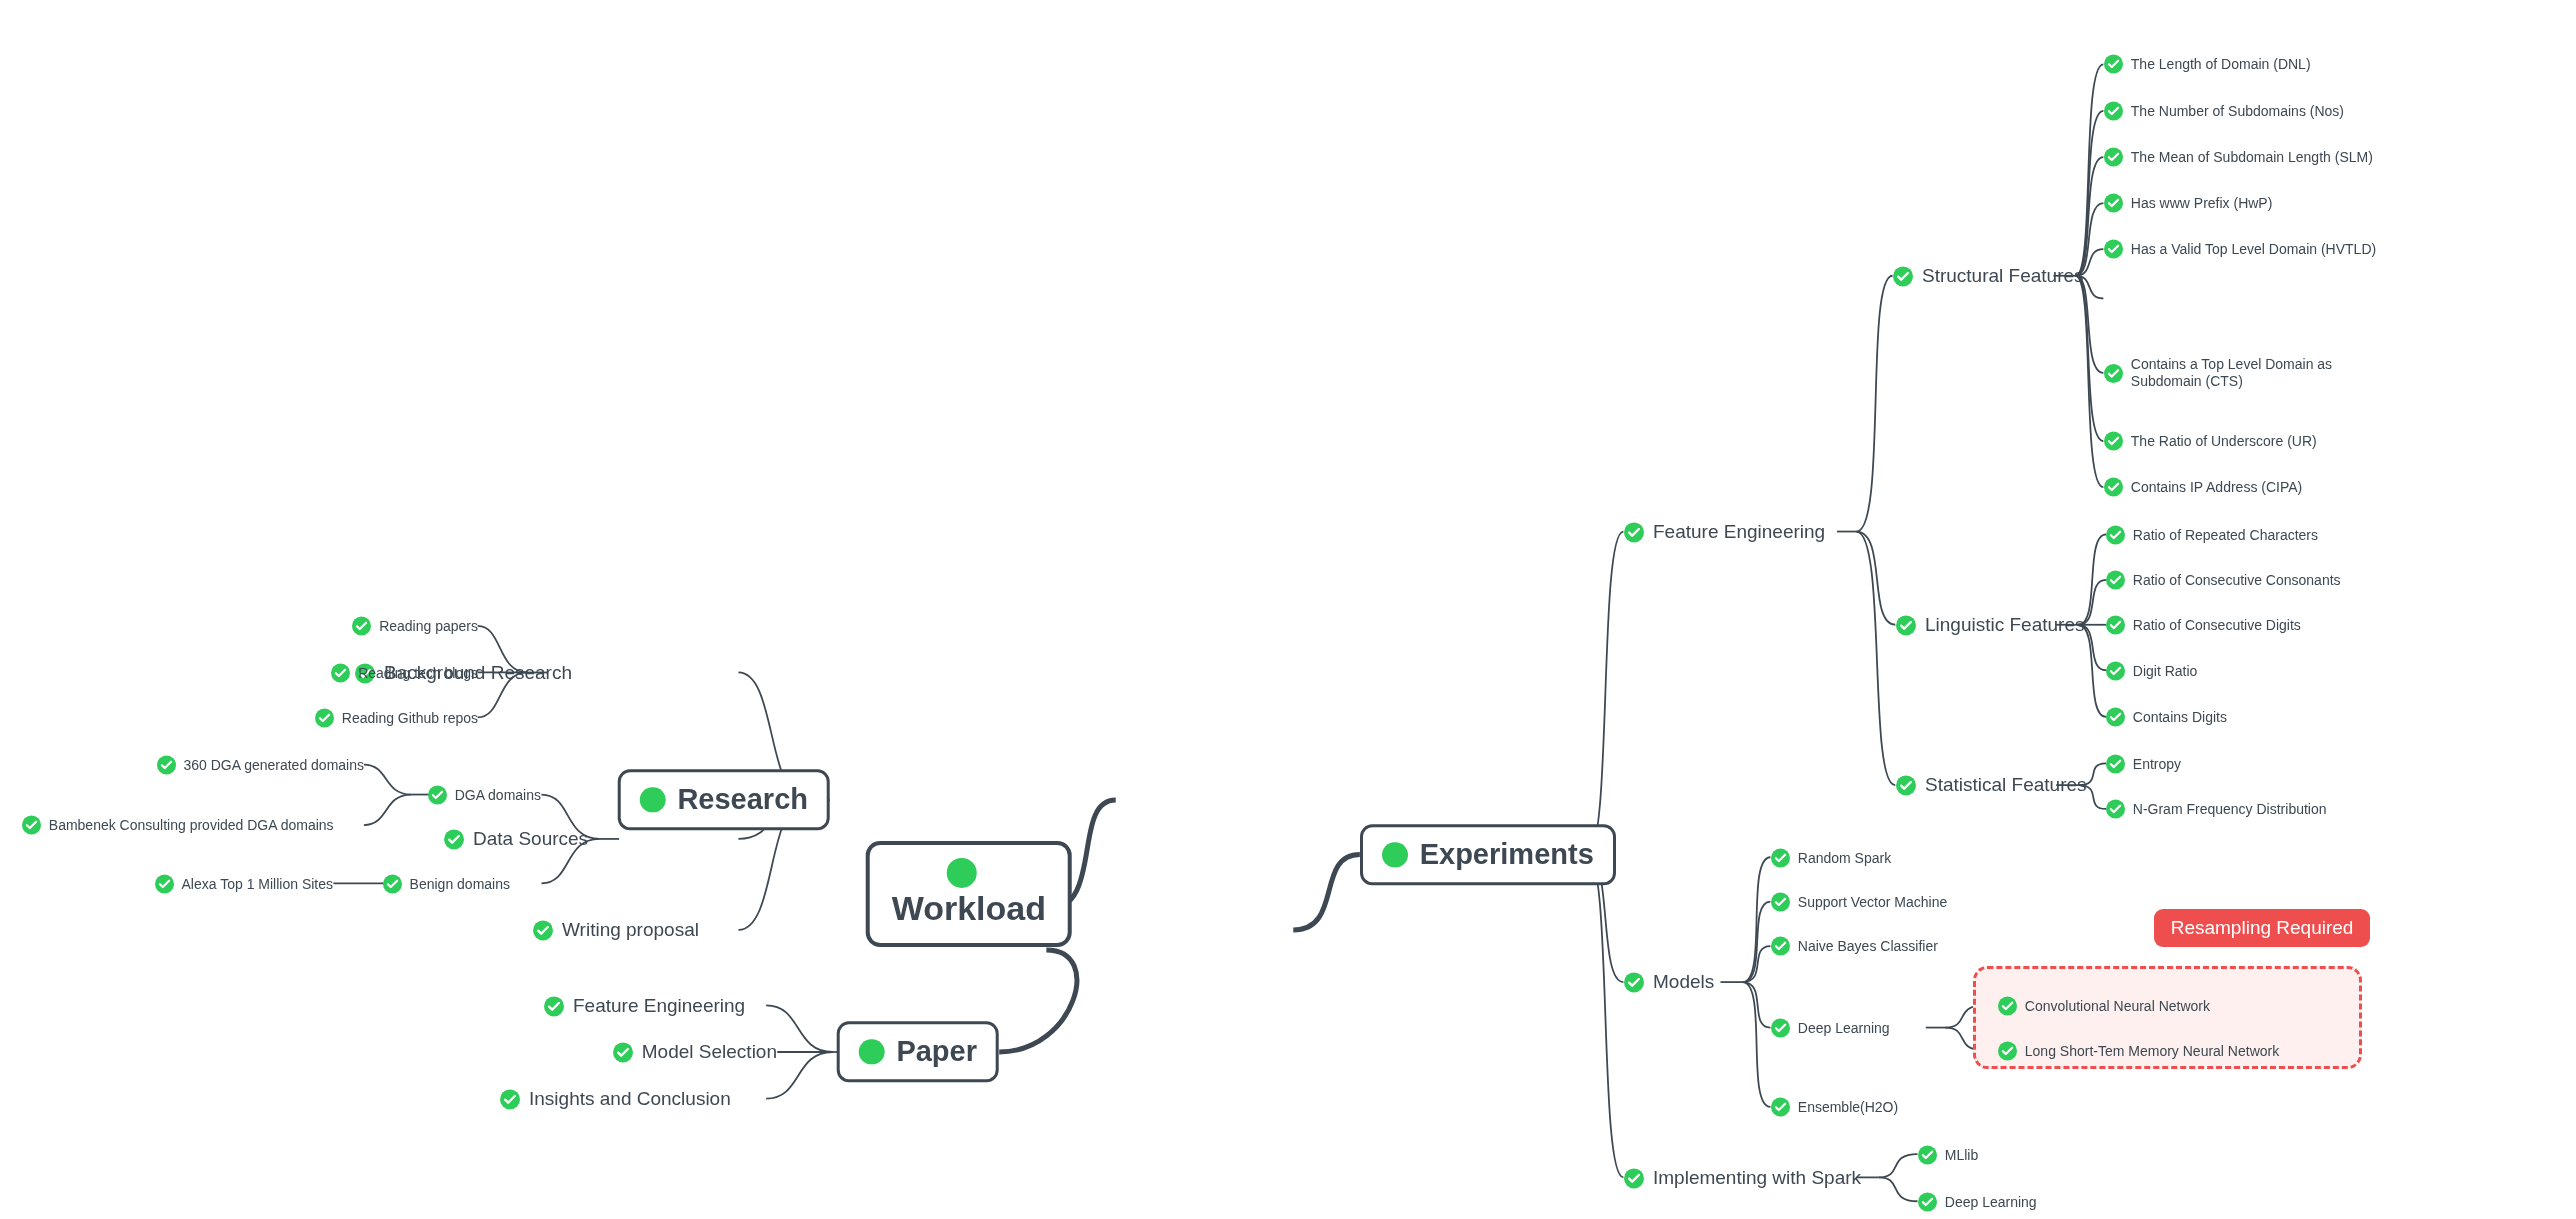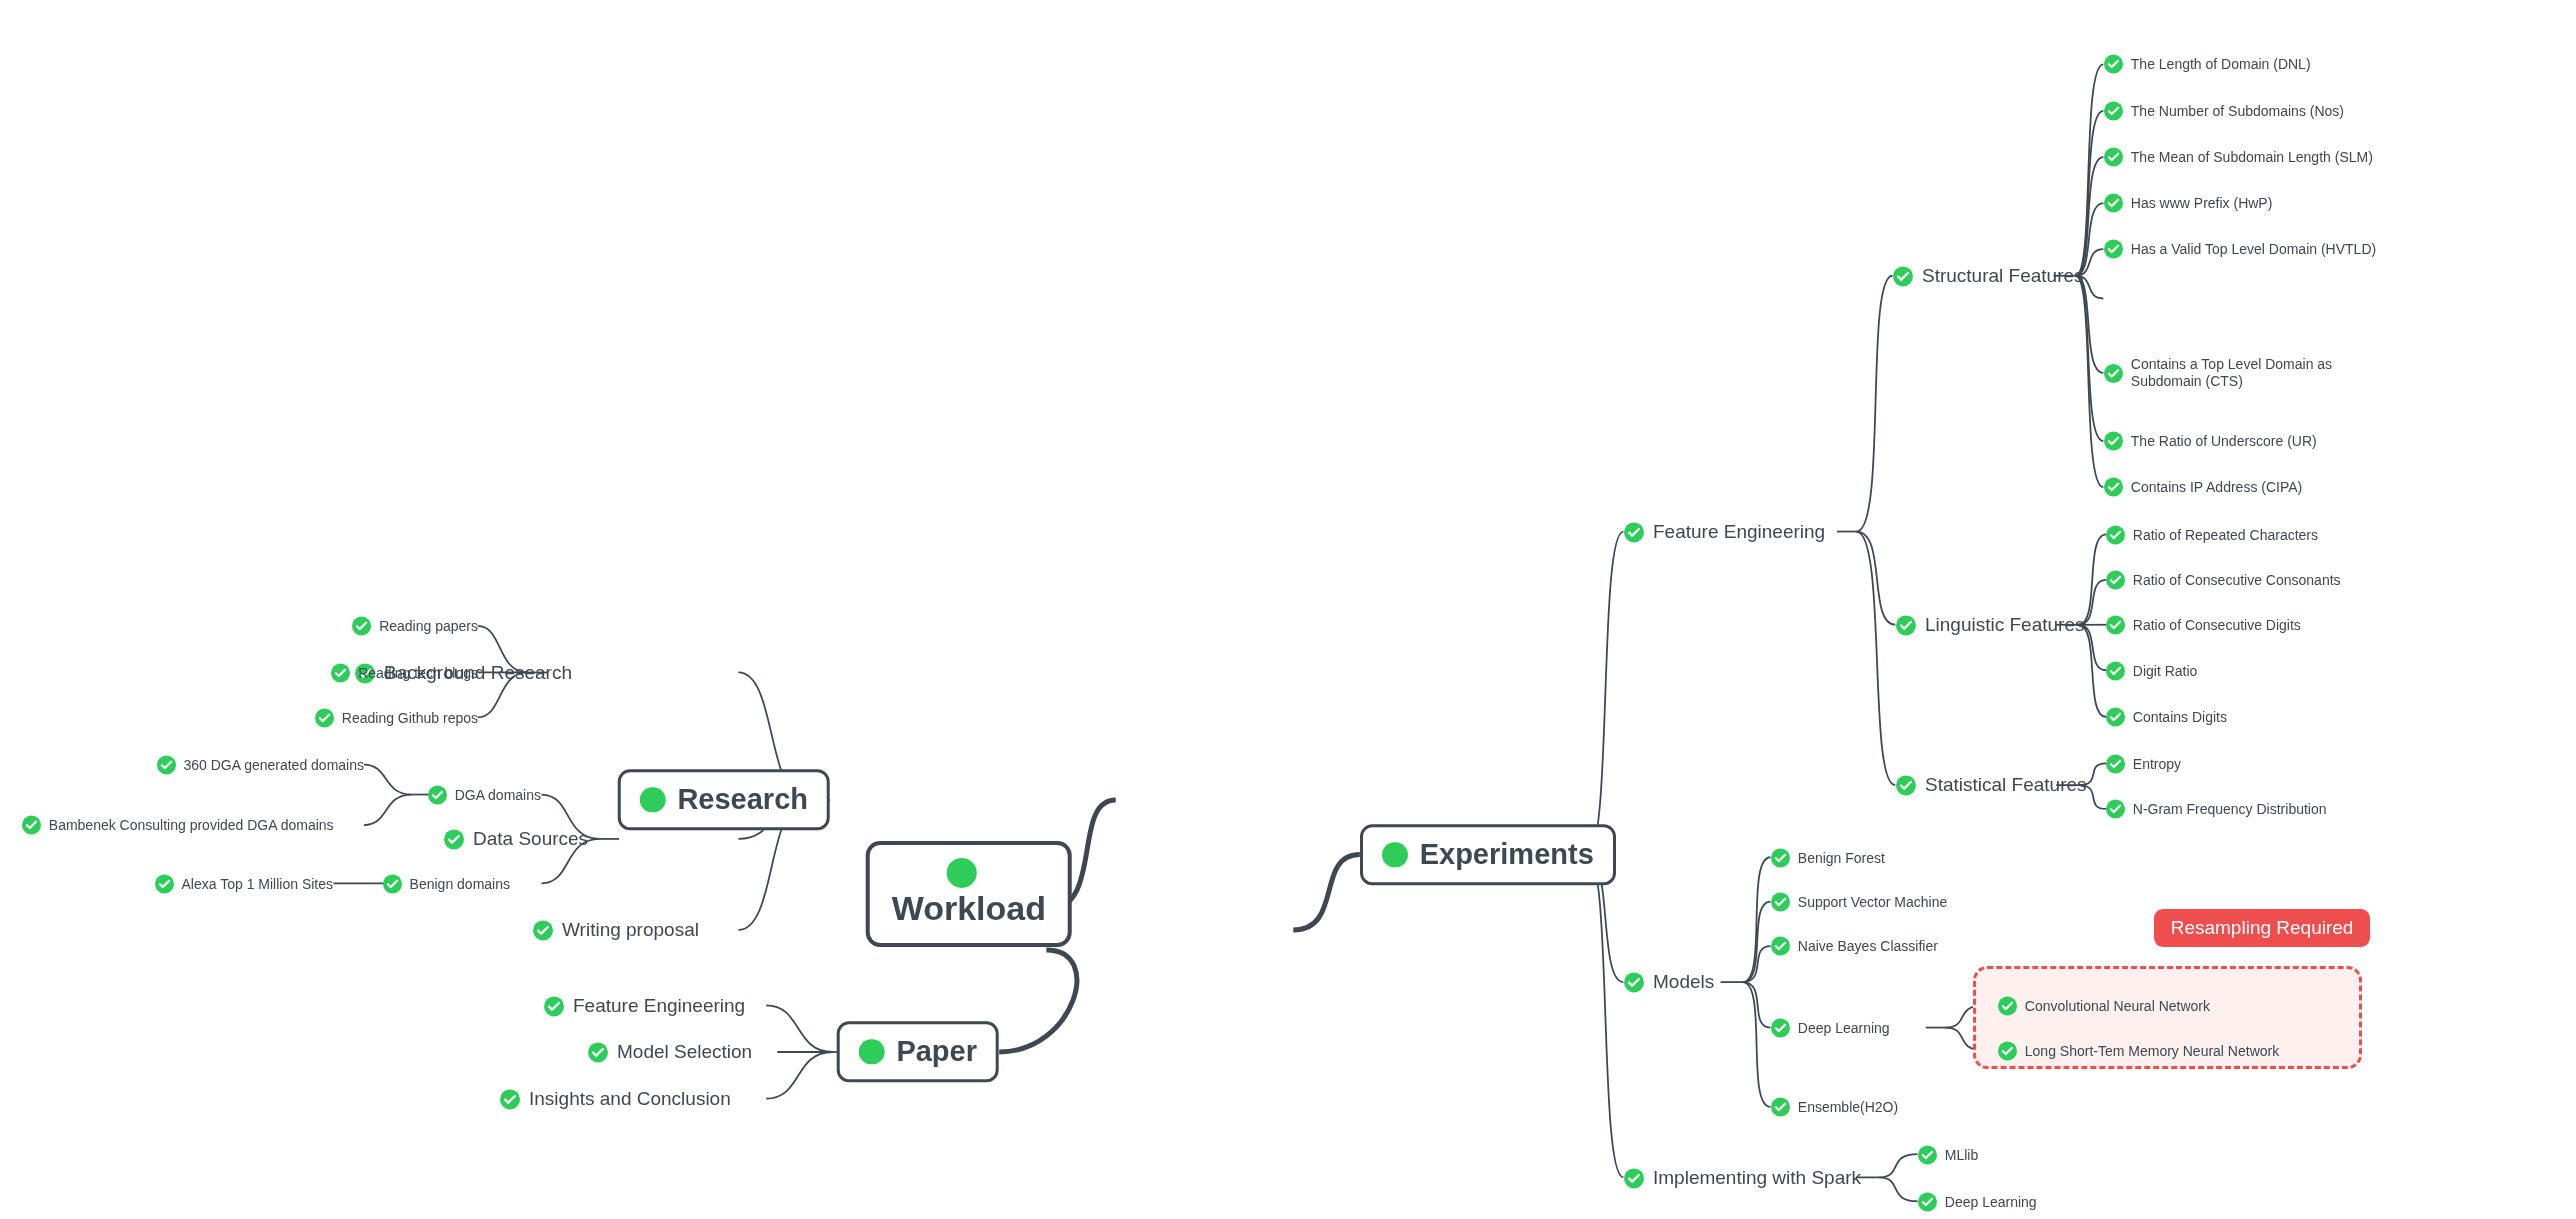--- a/index.html
+++ b/index.html
@@ -255,21 +255,21 @@
         </svg></span>
     <span class="lbl">Writing proposal</span>
   </div>
 
   <div class="node lvl-mid ralign" style="left:544px;top:1006px;width:222px;transform:translate(0,-50%);">
     <span class="chk"><svg viewBox="0 0 24 24" width="100%" height="100%">
           <path d="M6.2 12.3l3.6 3.6 8-8" fill="none" stroke="#fff" stroke-width="2.8" stroke-linecap="round" stroke-linejoin="round"></path>
         </svg></span>
     <span class="lbl">Feature Engineering</span>
   </div>
-  <div class="node lvl-mid ralign" style="left:588px;top:1052px;width:189px;transform:translate(0,-50%);">
+  <div class="node lvl-mid ralign" style="left:588px;top:1052px;width:189px;transform:translate(0,-50%);justify-content:flex-end;">
     <span class="chk"><svg viewBox="0 0 24 24" width="100%" height="100%">
           <path d="M6.2 12.3l3.6 3.6 8-8" fill="none" stroke="#fff" stroke-width="2.8" stroke-linecap="round" stroke-linejoin="round"></path>
         </svg></span>
     <span class="lbl">Model Selection</span>
   </div>
   <div class="node lvl-mid ralign" style="left:500px;top:1099px;width:266px;transform:translate(0,-50%);">
     <span class="chk"><svg viewBox="0 0 24 24" width="100%" height="100%">
           <path d="M6.2 12.3l3.6 3.6 8-8" fill="none" stroke="#fff" stroke-width="2.8" stroke-linecap="round" stroke-linejoin="round"></path>
         </svg></span>
     <span class="lbl">Insights and Conclusion</span>
@@ -404,21 +404,21 @@
     <span class="chk"><svg viewBox="0 0 24 24" width="100%" height="100%">
           <path d="M6.2 12.3l3.6 3.6 8-8" fill="none" stroke="#fff" stroke-width="2.8" stroke-linecap="round" stroke-linejoin="round"></path>
         </svg></span>
     <span class="lbl">N-Gram Frequency Distribution</span>
   </div>
 
   <div class="node lvl-leaf" style="left:1771px;top:858px;transform:translate(0,-50%);">
     <span class="chk"><svg viewBox="0 0 24 24" width="100%" height="100%">
           <path d="M6.2 12.3l3.6 3.6 8-8" fill="none" stroke="#fff" stroke-width="2.8" stroke-linecap="round" stroke-linejoin="round"></path>
         </svg></span>
-    <span class="lbl">Benign Forest</span>
+    <span class="lbl">Random Spark</span>
   </div>
   <div class="node lvl-leaf" style="left:1771px;top:902px;transform:translate(0,-50%);">
     <span class="chk"><svg viewBox="0 0 24 24" width="100%" height="100%">
           <path d="M6.2 12.3l3.6 3.6 8-8" fill="none" stroke="#fff" stroke-width="2.8" stroke-linecap="round" stroke-linejoin="round"></path>
         </svg></span>
     <span class="lbl">Support Vector Machine</span>
   </div>
   <div class="node lvl-leaf" style="left:1771px;top:946px;transform:translate(0,-50%);">
     <span class="chk"><svg viewBox="0 0 24 24" width="100%" height="100%">
           <path d="M6.2 12.3l3.6 3.6 8-8" fill="none" stroke="#fff" stroke-width="2.8" stroke-linecap="round" stroke-linejoin="round"></path>

